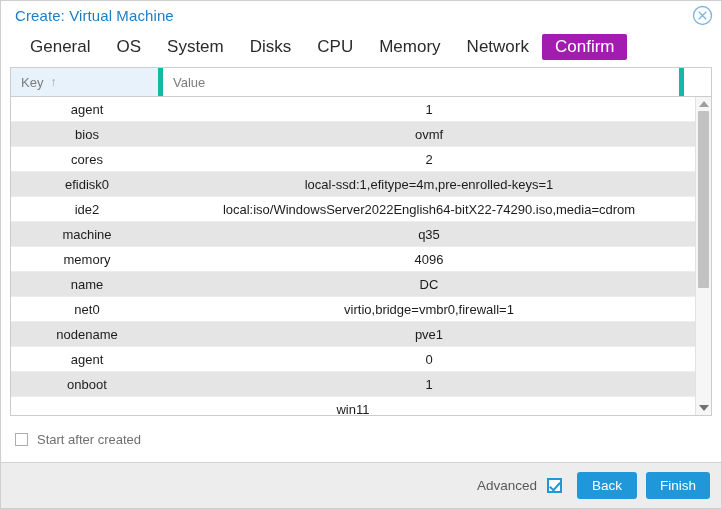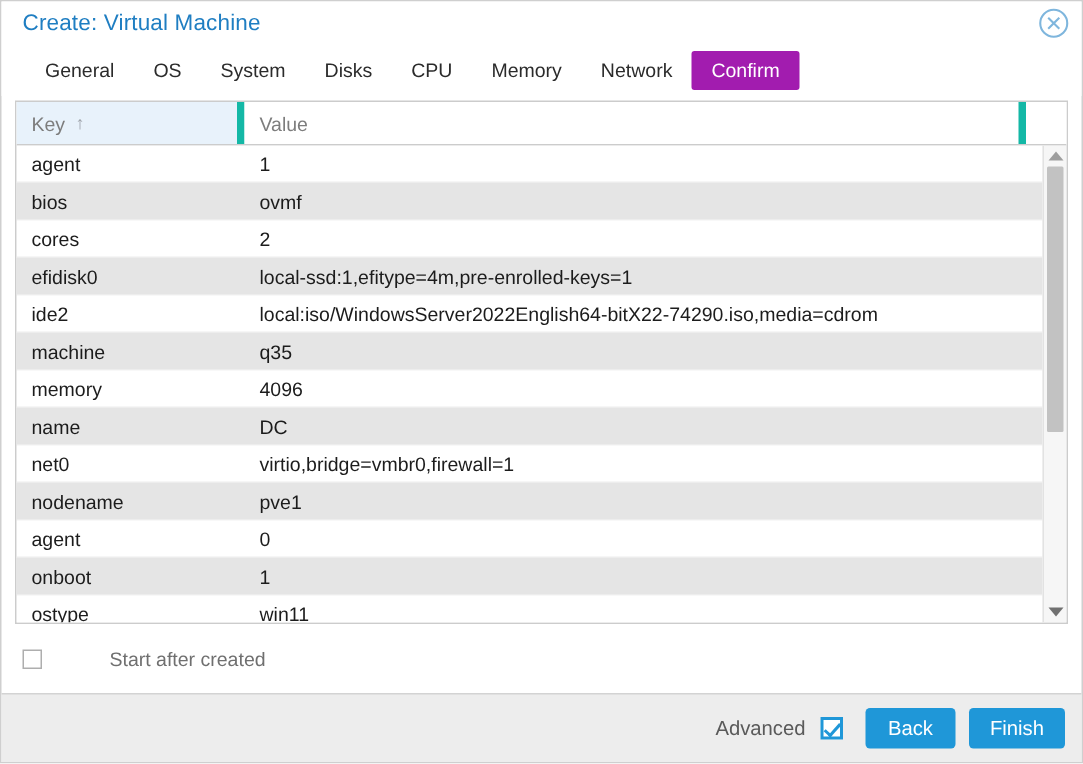--- a/index.html
+++ b/index.html
@@ -48,21 +48,21 @@
   .tabbar {
     height: 34px;
     min-height: 34px;
     background: #ffffff;
     display: flex;
     align-items: center;
     padding-left: 16px;
     gap: 0px;
   }
   .tab {
-    font-size: 13px;
+    font-size: 17px;
     color: #2b2b2b;
     padding: 5px 13px;
     line-height: 16px;
     cursor: pointer;
     border-radius: 2px;
     white-space: nowrap;
   }
   .tab.active {
     background: #a21caf;
     color: #ffffff;
@@ -125,20 +125,21 @@
     overflow: hidden;
   }
   .row {
     display: flex;
     height: 25px;
     min-height: 25px;
     align-items: center;
     border-bottom: 1px solid #ededed;
     font-size: 13px;
     color: #1c1c1c;
+    text-align: center;
   }
   .row.odd { background: #ffffff; }
   .row.even { background: #e5e5e5; }
   .cell-key {
     width: 152px;
     padding: 0 10px;
     white-space: nowrap;
     overflow: hidden;
   }
   .cell-val {
@@ -188,21 +189,20 @@
   }
 
   
   .startrow {
     height: 46px;
     min-height: 46px;
     display: flex;
     align-items: center;
     padding-left: 5px;
     background: #ffffff;
-    gap: 36px;
   }
   .chk-box {
     width: 13px; height: 13px;
     border: 1px solid #aeaeae;
     background: #ffffff;
     display: inline-block;
     cursor: pointer;
     flex: none;
   }
   .startrow .lbl {
@@ -342,21 +342,20 @@
             </div>
             <div class="row odd">
               <div class="cell-key">agent</div>
               <div class="cell-val">0</div>
             </div>
             <div class="row even">
               <div class="cell-key">onboot</div>
               <div class="cell-val">1</div>
             </div>
             <div class="row odd">
-              <div class="cell-key">ostype</div>
               <div class="cell-val">win11</div>
             </div>
           </div>
 
         <div class="scrollbar">
           <div class="sb-arrow up">
               <span class="tri"></span>
             </div>
           <div class="sb-track">
             <div class="sb-thumb"></div>

